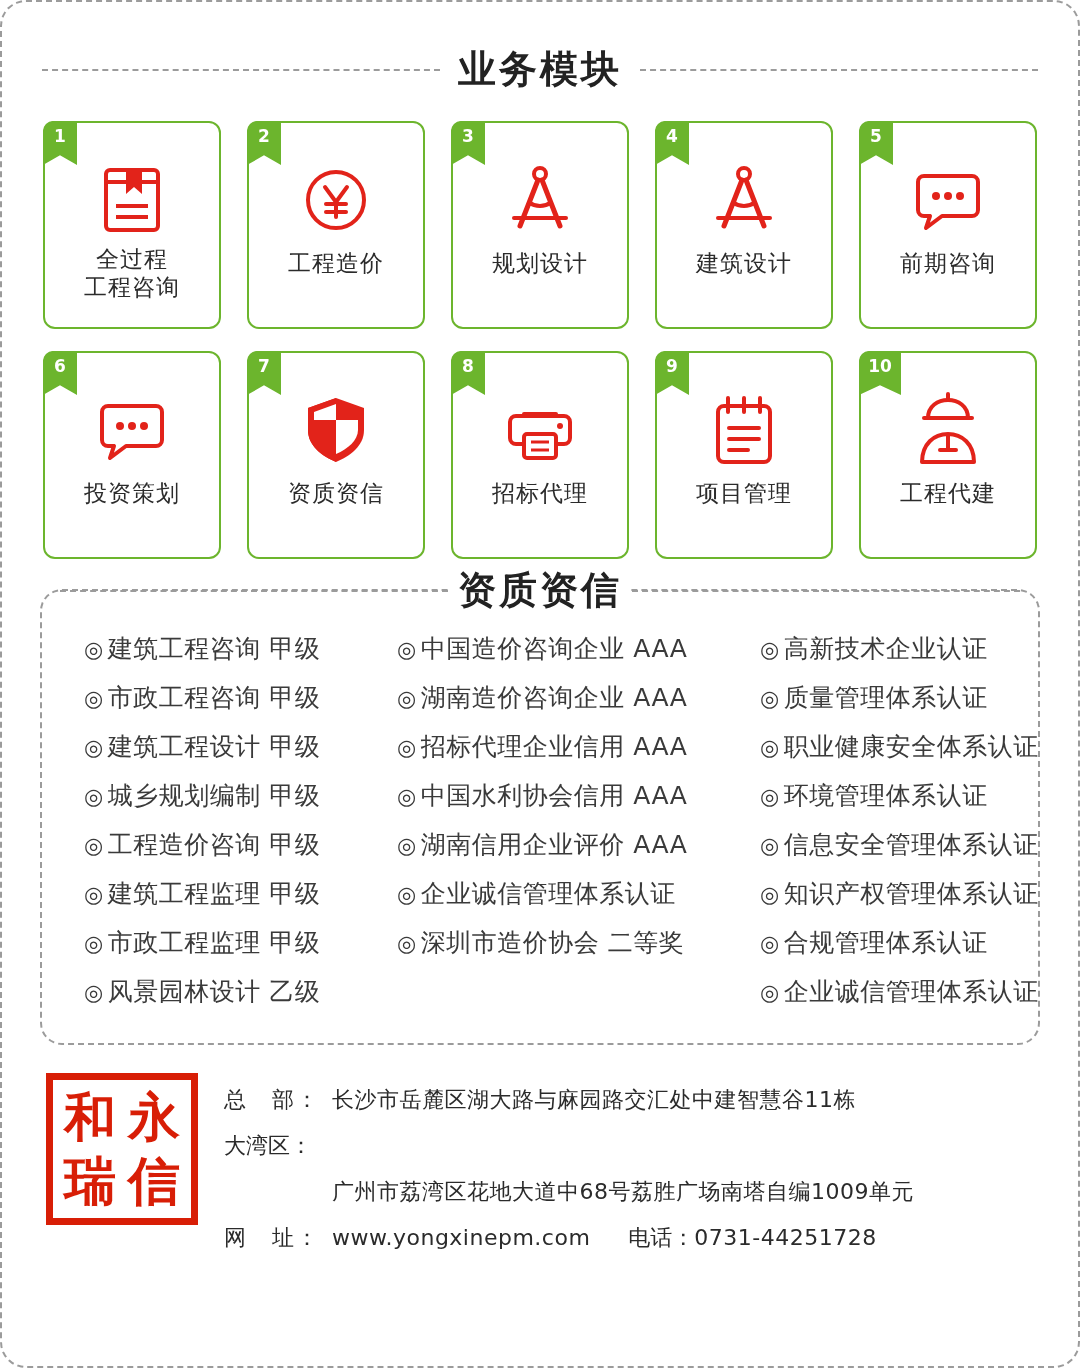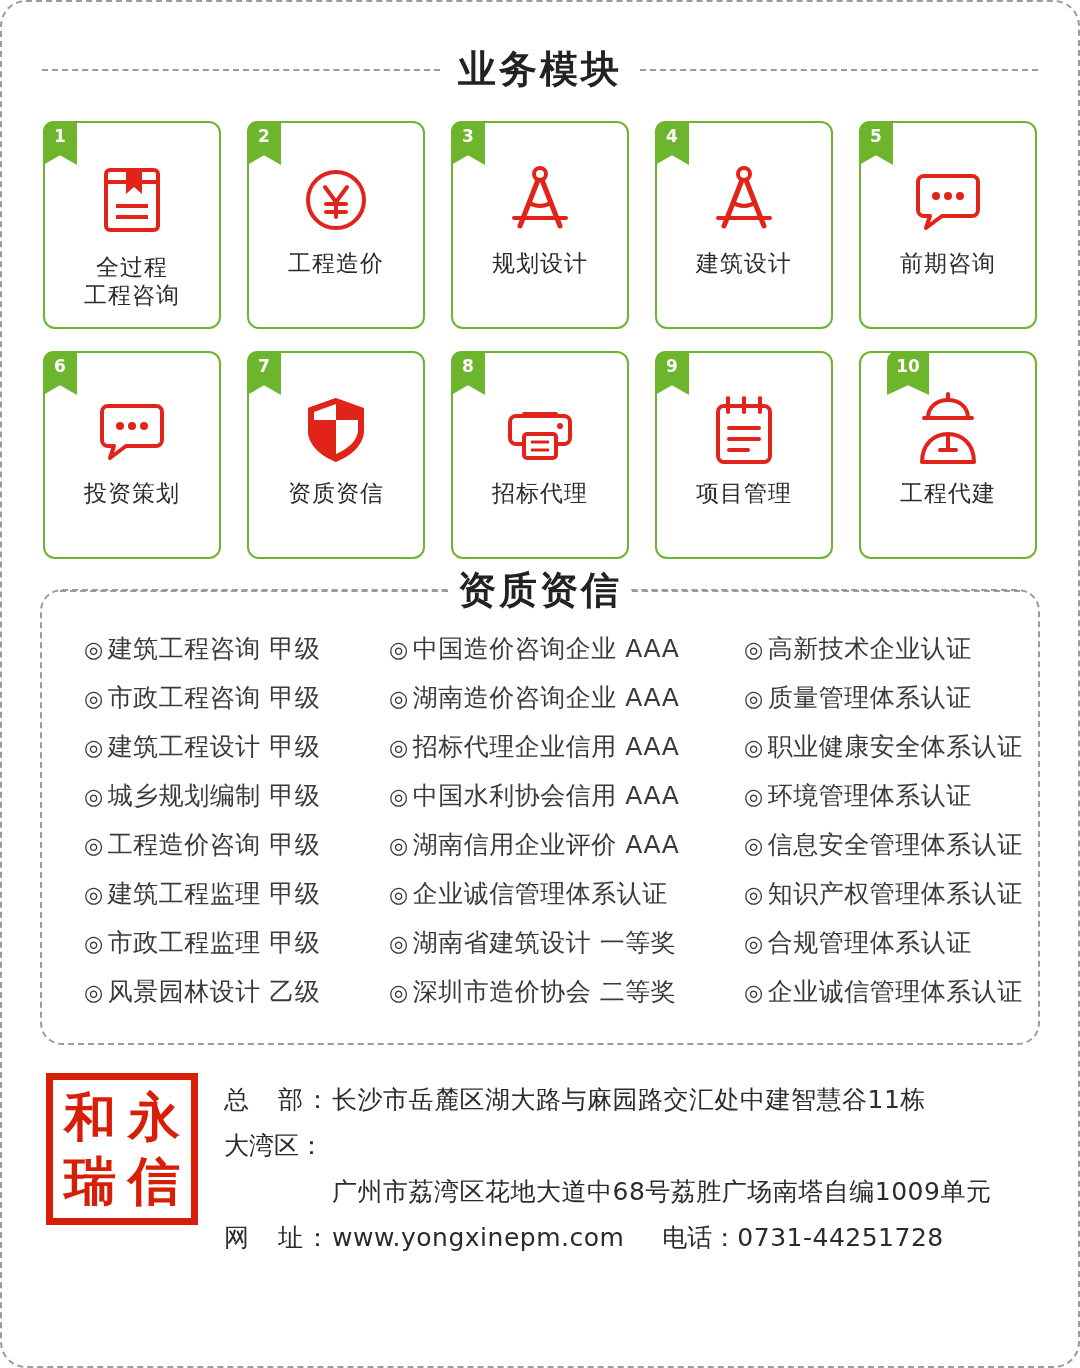--- a/index.html
+++ b/index.html
@@ -90,21 +90,21 @@
     justify-content: center;
   }
   .module .label {
     margin-top: 6px;
     font-size: 23px;
     color: #2b2b2b;
     text-align: center;
     line-height: 1.22;
     letter-spacing: 1px;
   }
-  .module .label.two-line { margin-top: 10px; }
+  .module .label.two-line { margin-top: 2px; }
 
   
   .credentials-wrap {
     margin: 30px 38px 0 38px;
     border: 2px dashed #9b9b9b;
     border-radius: 22px;
     padding: 34px 22px 26px 22px;
     position: relative;
   }
   .cred-title-row {
@@ -127,21 +127,21 @@
     font-weight: bold;
     color: #222222;
     letter-spacing: 3px;
     background: #ffffff;
     padding: 0 8px;
     white-space: nowrap;
   }
   .cred-cols {
     display: grid;
     grid-template-columns: 305px 355px auto;
-    column-gap: 0;
+    column-gap: 8px;
     padding-left: 20px;
   }
   .cred-item {
     font-size: 25px;
     color: #3a3a3a;
     line-height: 48px;
     white-space: nowrap;
     letter-spacing: 0.5px;
   }
   .cred-item .bullet {
@@ -178,21 +178,21 @@
     justify-content: center;
     line-height: 1;
   }
   .contact {
     flex: 1 1 auto;
     padding-top: 4px;
   }
   .contact-row {
     display: flex;
     align-items: baseline;
-    font-size: 25px;
+    font-size: 22px;
     color: #2b2b2b;
     line-height: 46px;
     white-space: nowrap;
   }
   .contact-row .lbl {
     width: 108px;
     flex: 0 0 108px;
     letter-spacing: 2px;
   }
   .contact-row .lbl.spread {
@@ -338,21 +338,21 @@
           <line x1="56" y1="8" x2="56" y2="22" stroke="#e2231a" stroke-width="4" stroke-linecap="round"></line>
           <line x1="25" y1="38" x2="55" y2="38" stroke="#e2231a" stroke-width="4" stroke-linecap="round"></line>
           <line x1="25" y1="49" x2="55" y2="49" stroke="#e2231a" stroke-width="4" stroke-linecap="round"></line>
           <line x1="25" y1="60" x2="44" y2="60" stroke="#e2231a" stroke-width="4" stroke-linecap="round"></line>
         </svg>
       </div>
       <div class="label">项目管理</div>
     </div>
 
     <div class="module">
-      <div class="ribbon" style="width:42px;margin-left:28px;">10</div>
+      <div class="ribbon" style="width:42px;">10</div>
       <div class="icon-wrap">
         <svg width="80" height="80" viewBox="0 0 80 80">
           <path d="M20 28 C20 16 30 10 40 10 C50 10 60 16 60 28 Z" fill="none" stroke="#e2231a" stroke-width="4" stroke-linejoin="round"></path>
           <line x1="40" y1="10" x2="40" y2="4" stroke="#e2231a" stroke-width="4" stroke-linecap="round"></line>
           <line x1="16" y1="28" x2="64" y2="28" stroke="#e2231a" stroke-width="4" stroke-linecap="round"></line>
           <path d="M14 72 C14 54 26 44 40 44 C54 44 66 54 66 72 Z" fill="none" stroke="#e2231a" stroke-width="4" stroke-linejoin="round"></path>
           <path d="M40 46 L40 58" stroke="#e2231a" stroke-width="4" stroke-linecap="round"></path>
           <path d="M32 60 L48 60" stroke="#e2231a" stroke-width="4" stroke-linecap="round"></path>
         </svg>
       </div>
@@ -380,21 +380,20 @@
         <div class="cred-item"><span class="bullet">◎</span><span>风景园林设计 乙级</span></div>
       </div>
 
       <div>
         <div class="cred-item"><span class="bullet">◎</span><span>中国造价咨询企业  AAA</span></div>
         <div class="cred-item"><span class="bullet">◎</span><span>湖南造价咨询企业  AAA</span></div>
         <div class="cred-item"><span class="bullet">◎</span><span>招标代理企业信用  AAA</span></div>
         <div class="cred-item"><span class="bullet">◎</span><span>中国水利协会信用  AAA</span></div>
         <div class="cred-item"><span class="bullet">◎</span><span>湖南信用企业评价  AAA</span></div>
         <div class="cred-item"><span class="bullet">◎</span><span>企业诚信管理体系认证</span></div>
-        <div class="cred-item"><span class="bullet">◎</span><span>湖南省建筑设计   一等奖</span></div>
         <div class="cred-item"><span class="bullet">◎</span><span>深圳市造价协会   二等奖</span></div>
       </div>
 
       <div>
         <div class="cred-item"><span class="bullet">◎</span><span>高新技术企业认证</span></div>
         <div class="cred-item"><span class="bullet">◎</span><span>质量管理体系认证</span></div>
         <div class="cred-item"><span class="bullet">◎</span><span>职业健康安全体系认证</span></div>
         <div class="cred-item"><span class="bullet">◎</span><span>环境管理体系认证</span></div>
         <div class="cred-item"><span class="bullet">◎</span><span>信息安全管理体系认证</span></div>
         <div class="cred-item"><span class="bullet">◎</span><span>知识产权管理体系认证</span></div>

